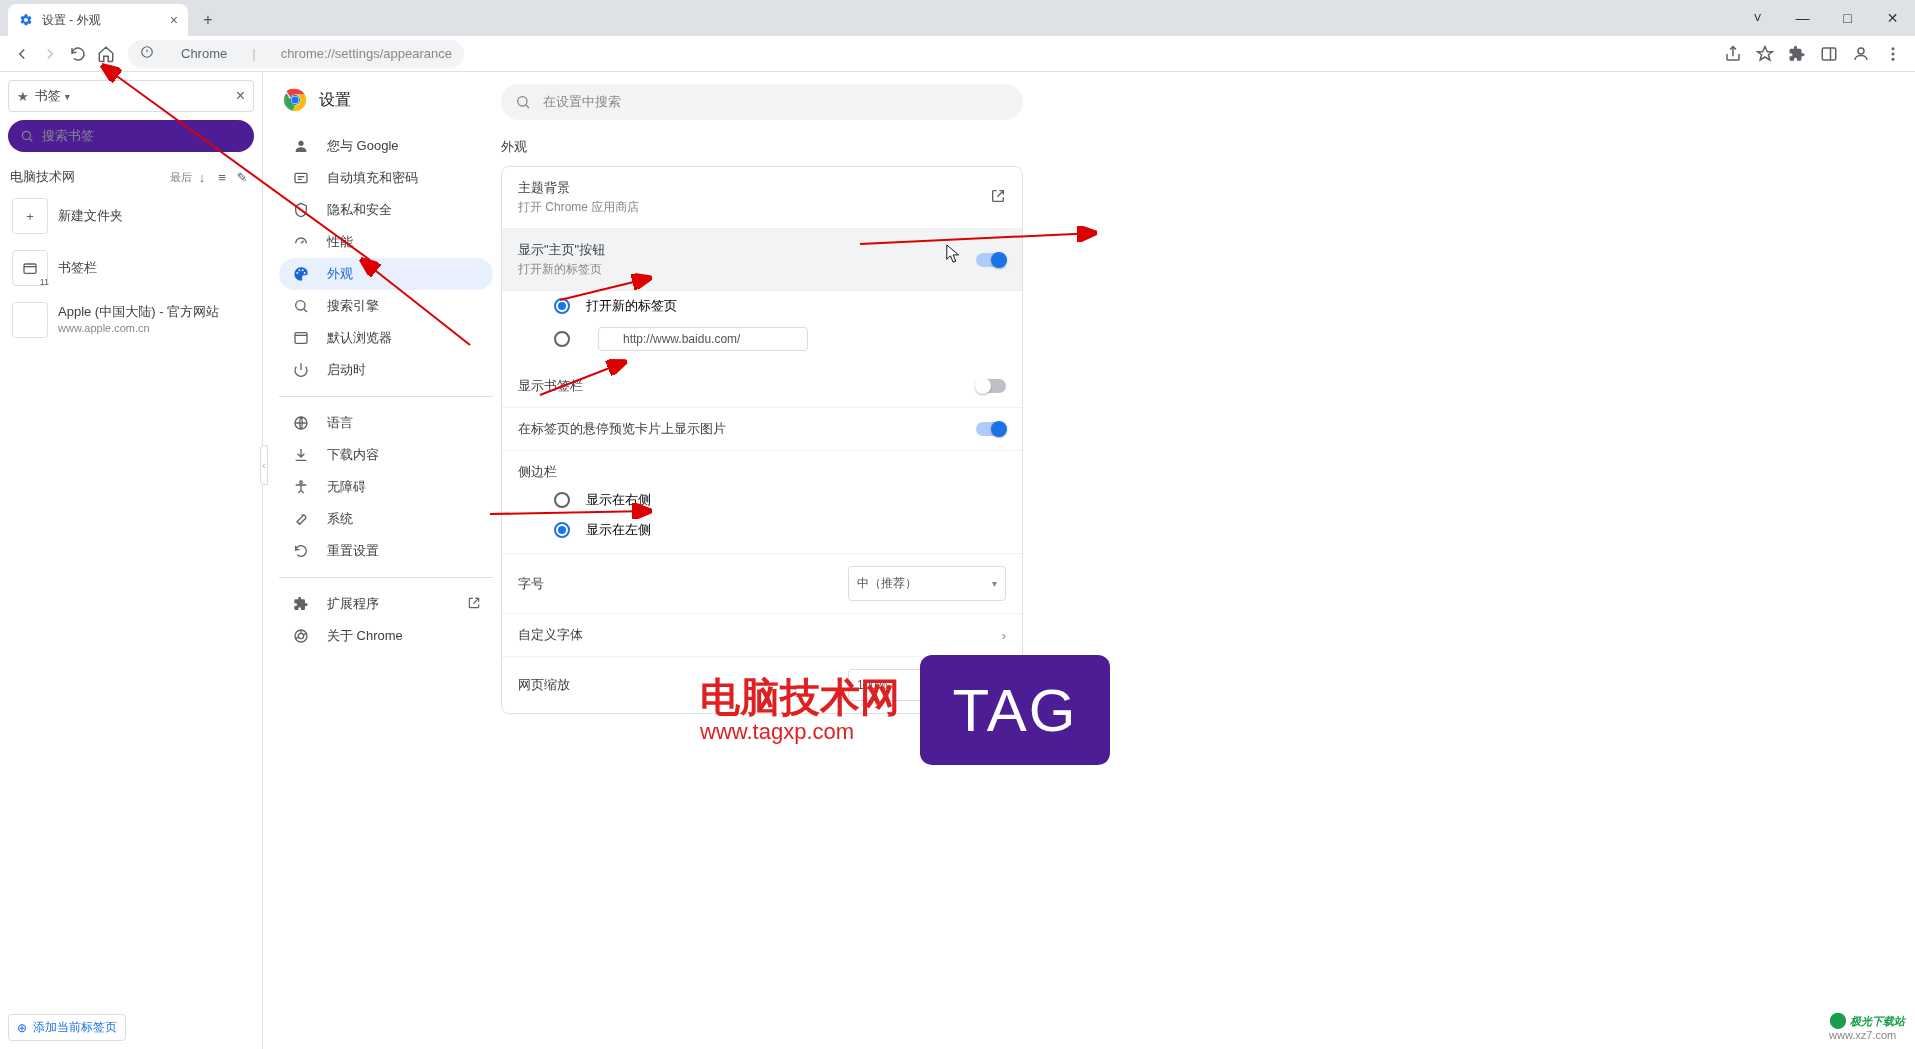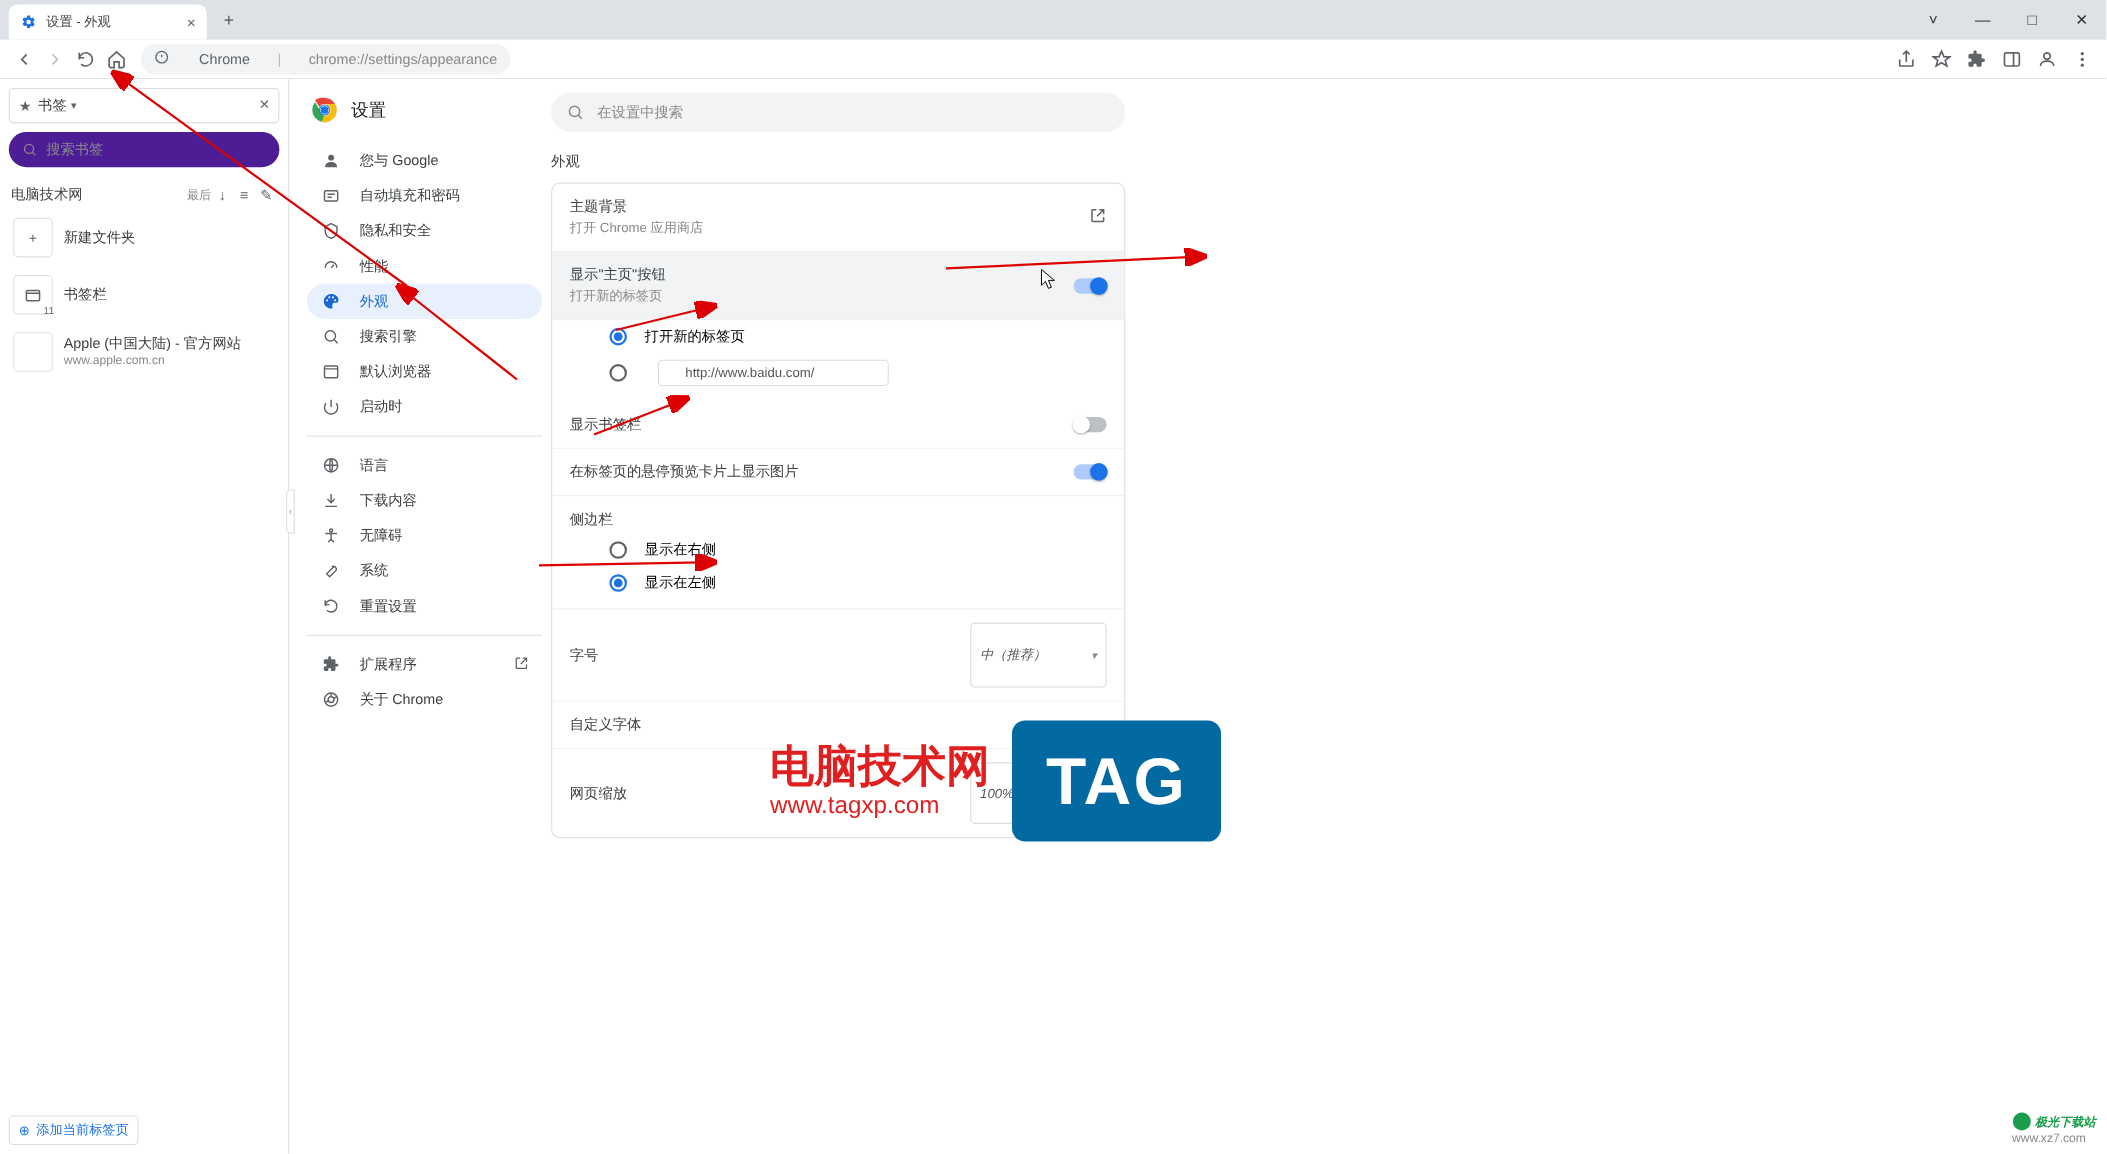--- a/index.html
+++ b/index.html
@@ -74,34 +74,34 @@
 .row.hover { background:#f1f3f4;}
 .toggle { width:30px; height:14px; background:#bdc1c6; border-radius:7px; position:relative;}
 .toggle .knob { width:16px; height:16px; background:#fff; border-radius:50%; position:absolute; top:-1px; left:-1px; box-shadow:0 1px 2px rgba(0,0,0,0.3);}
 .toggle.on { background:#aecbfa;}
 .toggle.on .knob { left:15px; background:#1a73e8;}
 .radio { width:16px; height:16px; border:2px solid #5f6368; border-radius:50%; margin-right:16px; display:inline-block; position:relative;}
 .radio.on { border-color:#1a73e8;}
 .radio.on::after { content:''; position:absolute; width:8px; height:8px; background:#1a73e8; border-radius:50%; top:2px; left:2px;}
 .sub-row { padding:6px 16px 6px 52px; display:flex; align-items:center; font-size:13px;}
 .url-input { border:1px solid #dadce0; border-radius:4px; padding:4px 24px; font-size:12px; color:#555; width:210px; margin-left:12px;}
-.select { border:1px solid #dadce0; border-radius:4px; padding:20px 8px; font-size:12px; color:#555; width:124px; display:flex; align-items:center;font-style:italic;}
+.select { border:1px solid #dadce0; border-radius:4px; padding:8px 8px; font-size:12px; color:#555; width:158px; display:flex; align-items:center;}
 .select .arr { margin-left:auto; color:#888; font-size:10px;}
 .chev { color:#888;}
 .open-ic { color:#5f6368;}
 
 
 .arrow { position:absolute; pointer-events:none; }
 .arrow line, .arrow polygon { stroke:#d00; fill:#d00; stroke-width:2;}
 
 
 .wm { position:absolute; left:700px; top:655px; display:flex; align-items:center; gap:20px;}
 .wm-t { font-size:40px; font-weight:bold; color:#e02020; line-height:1.1;}
 .wm-u { font-size:22px; color:#e02020; }
-.wm-tag { width:190px; height:110px; background:#0369a1; border-radius:12px; color:#fff; font-size:60px; font-weight:bold; display:flex; align-items:center; justify-content:center; letter-spacing:2px;}
+.wm-tag { width:190px; height:110px; background:#4c1d95; border-radius:12px; color:#fff; font-size:60px; font-weight:normal; display:flex; align-items:center; justify-content:center; letter-spacing:2px;}
 
 .jg { position:absolute; right:10px; bottom:8px; font-size:11px; }
 .jg .t1{ color:#1a9e4b; font-style:italic; font-weight:bold;}
 .jg .t2{ color:#888; }
 
 .cursor { position:absolute; left:945px; top:243px; pointer-events:none;}
 .cursor svg { width:18px; height:22px;}
 
 .drag-handle{position:absolute; left:260px; top:445px; width:8px; height:40px; background:#fff; border:1px solid #ddd; border-radius:4px 0 0 4px; display:flex; align-items:center; justify-content:center; color:#aaa; font-size:10px;}
 

